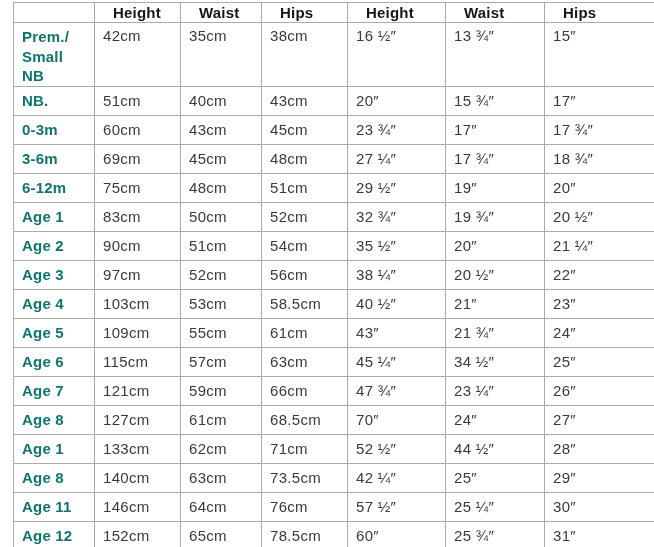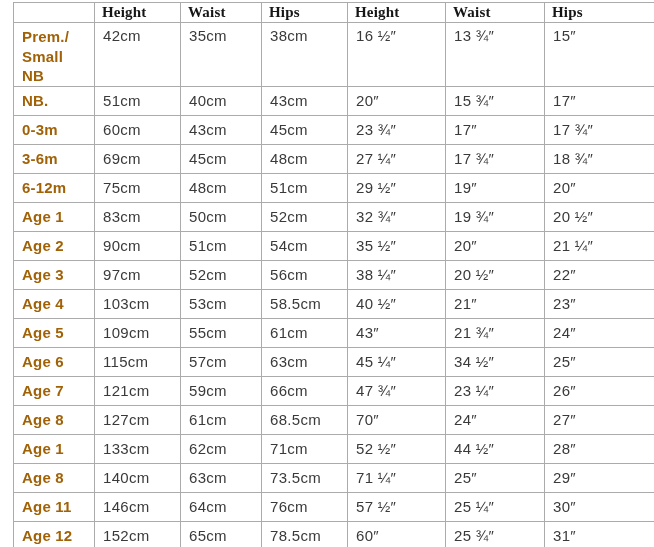--- a/index.html
+++ b/index.html
@@ -26,41 +26,40 @@
     border: 1px solid #ababab;
     overflow: hidden;
     white-space: nowrap;
   }
   thead tr { height: 20px; }
   th {
     font-size: 15px;
     font-weight: 700;
     color: #161616;
     text-align: left;
-    padding: 0 7px;
+    padding: 0 18px;
     vertical-align: middle;
     letter-spacing: 0.2px;
-    font-family: Liberation Serif, serif;
   }
   tbody tr { height: 29px; }
   tbody tr.tall { height: 48px; }
   tbody tr.tall td {
     vertical-align: top;
     padding-top: 4px;
   }
   td {
     font-size: 15px;
     color: #3a3a3a;
     padding: 0 8px;
     vertical-align: middle;
     letter-spacing: 0.3px;
   }
   td.label {
     font-weight: 700;
-    color: #a16207;
+    color: #0f766e;
     white-space: pre-line;
     line-height: 1.3;
     letter-spacing: 0.2px;
   }
 </style>
 </head>
 <body>
 
 <div class="chart-wrap">
   <table class="size-chart">
@@ -210,21 +209,21 @@
           <td>71cm</td>
           <td>52 ½″</td>
           <td>44 ½″</td>
           <td>28″</td>
         </tr>
         <tr>
           <td class="label">Age 8</td>
           <td>140cm</td>
           <td>63cm</td>
           <td>73.5cm</td>
-          <td>71 ¼″</td>
+          <td>42 ¼″</td>
           <td>25″</td>
           <td>29″</td>
         </tr>
         <tr>
           <td class="label">Age 11</td>
           <td>146cm</td>
           <td>64cm</td>
           <td>76cm</td>
           <td>57 ½″</td>
           <td>25 ¼″</td>

